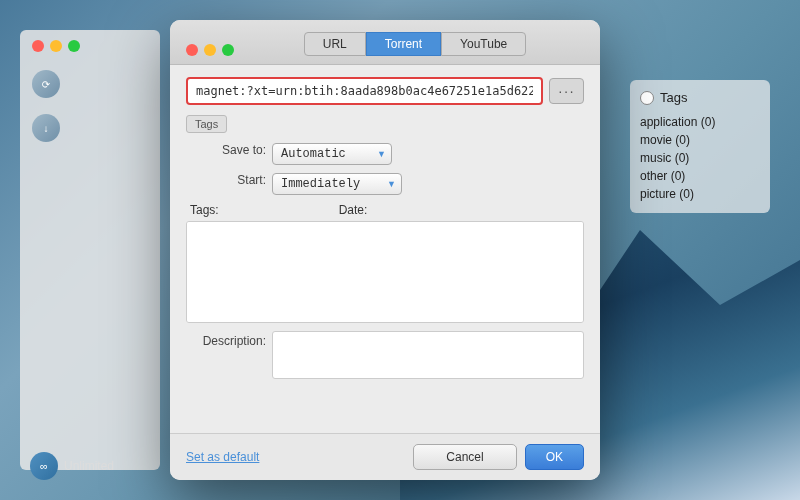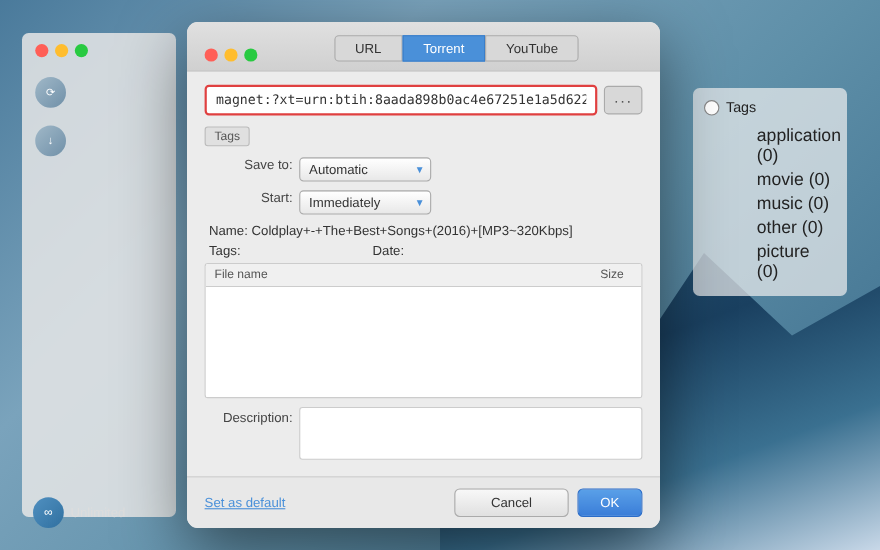--- a/index.html
+++ b/index.html
@@ -209,20 +209,21 @@
       font-size: 12px;
       border: 1px solid #aaa;
       border-radius: 4px;
       background: linear-gradient(to bottom, #fff, #e8e8e8);
       color: #333;
       appearance: none;
       -webkit-appearance: none;
       cursor: pointer;
       min-width: 120px;
       position: relative;
+      font-family: Liberation Mono, monospace;
     }
 
     .select-wrapper {
       position: relative;
       display: inline-block;
     }
 
     .select-wrapper::after {
       content: '▼';
       position: absolute;
@@ -378,24 +379,23 @@
     .radio-circle {
       width: 14px;
       height: 14px;
       border-radius: 50%;
       border: 1.5px solid #888;
       background: white;
       flex-shrink: 0;
     }
 
     .tag-item {
-      font-size: 16px;
+      font-size: 12px;
       color: #222;
       padding: 2px 0;
-      margin-left: 48px;
     }
 
     
     .unlimited-badge {
       position: absolute;
       left: 30px;
       bottom: 20px;
       display: flex;
       align-items: center;
       gap: 6px;
@@ -481,37 +481,29 @@
     <div class="form-row">
       <span class="form-label">Start:</span>
       <div class="select-wrapper">
         <select class="form-select">
           <option>Immediately</option>
         </select>
       </div>
     </div>
 
     
-    <div class="name-row">
-      <span>Name:</span>
-      <span>Coldplay+-+The+Best+Songs+(2016)+[MP3~320Kbps]</span>
-    </div>
 
     
     <div class="size-date-row">
       <span>Tags:</span>
       <span>Date:</span>
     </div>
 
     
     <div class="file-table">
-      <div class="file-table-header">
-        <span class="file-col-name">File name</span>
-        <span class="file-col-size">Size</span>
-      </div>
       <div class="file-table-body"></div>
     </div>
 
     
     <div class="desc-row">
       <span class="desc-label">Description:</span>
       <textarea class="desc-input" style=""></textarea>
     </div>
   </div>
 

